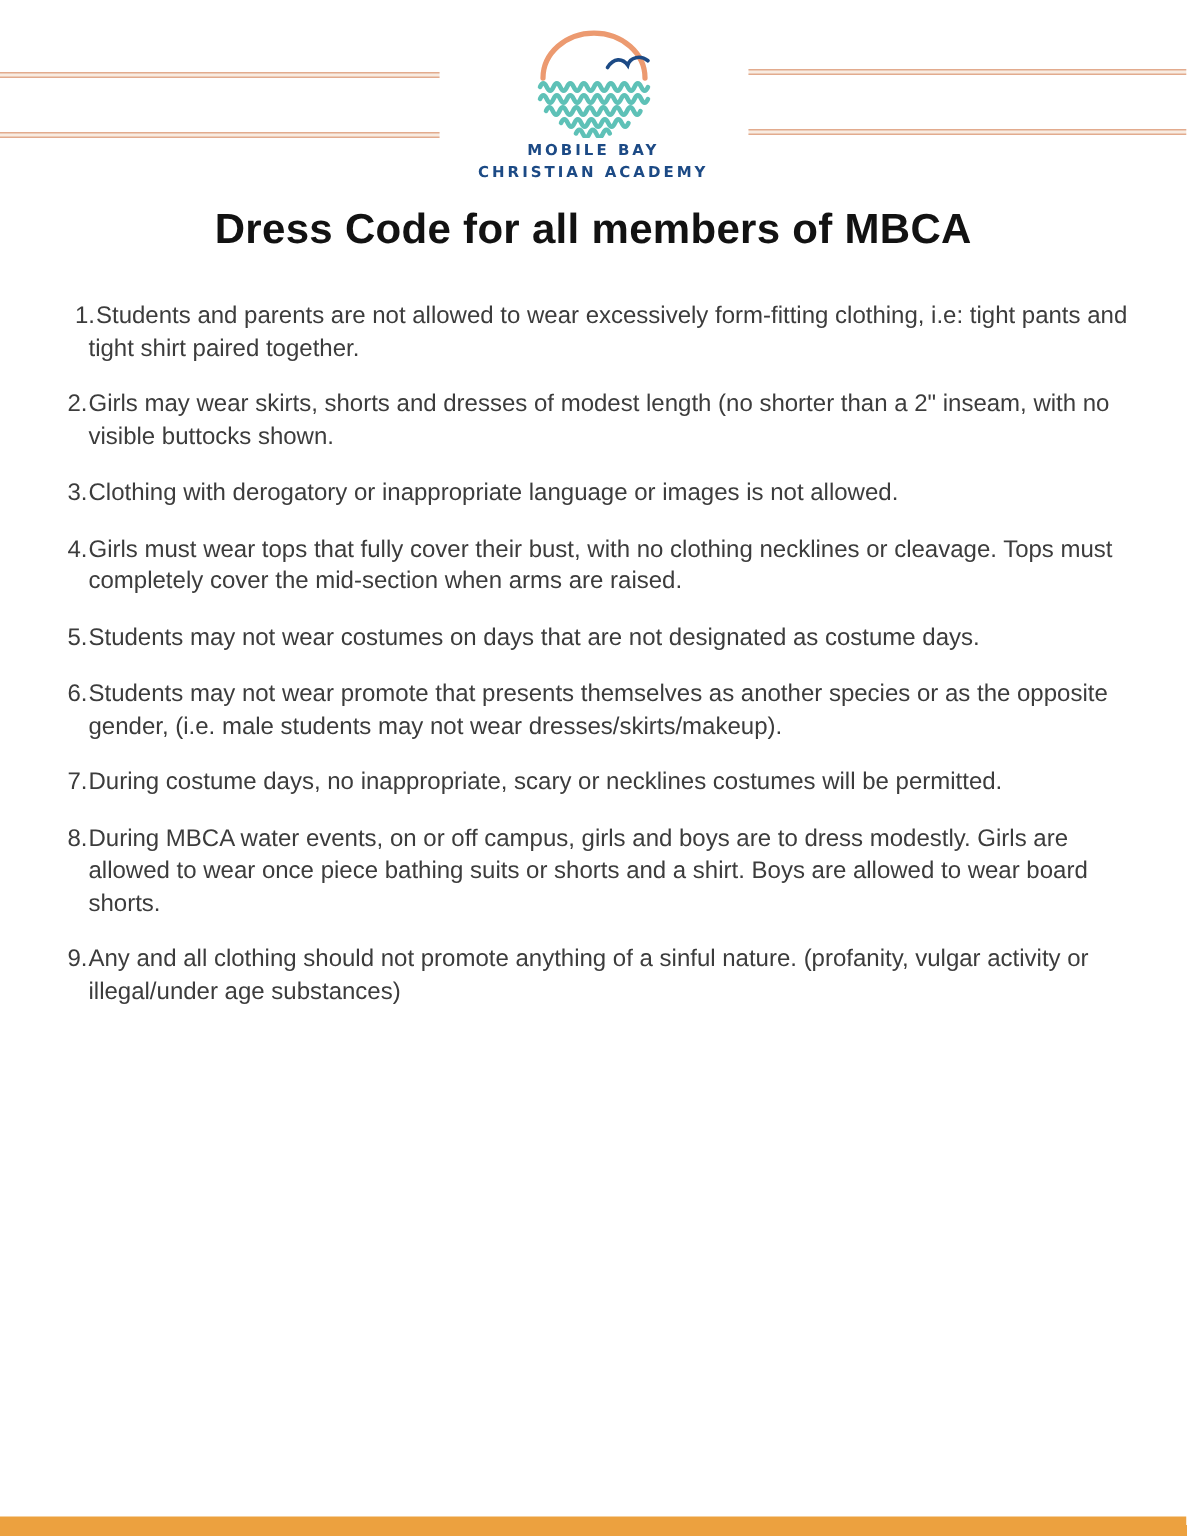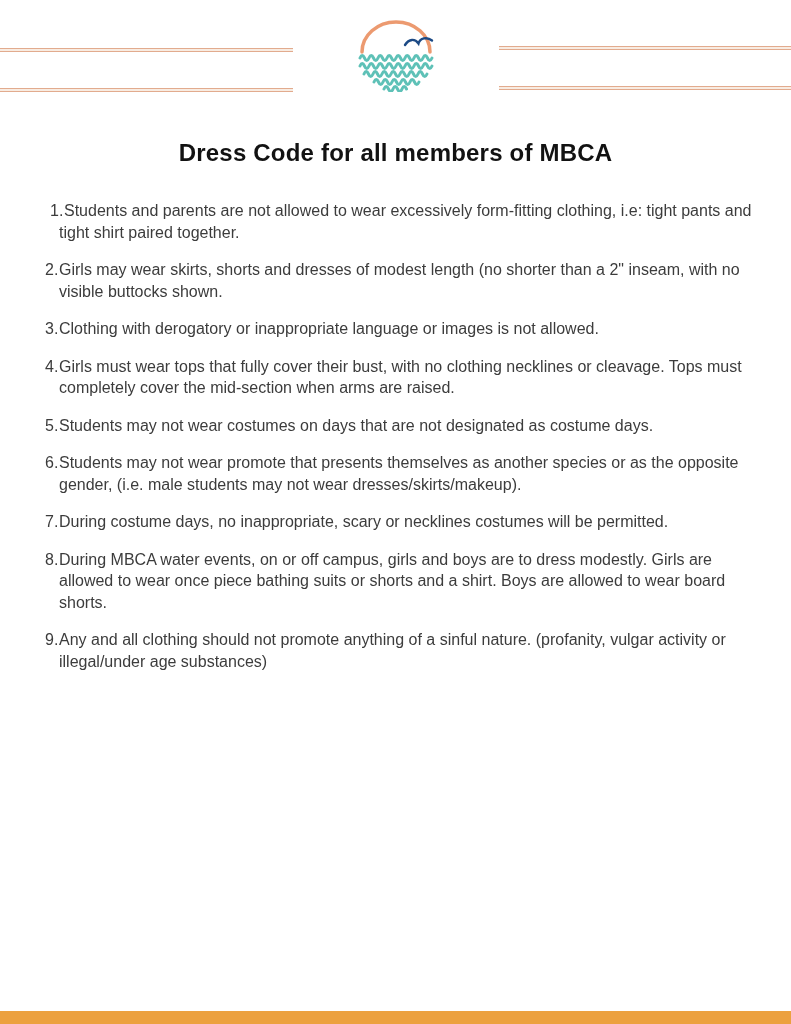--- a/index.html
+++ b/index.html
@@ -41,21 +41,21 @@
     margin-top: 2px;
     white-space: nowrap;
   }
 
   
   .doc-title {
     position: absolute;
     top: 140px; left: 0; right: 0;
     margin: 0;
     text-align: center;
-    font-size: 24px;
+    font-size: 28px;
     line-height: 26px;
     font-weight: bold;
     color: #121212;
     letter-spacing: 0.2px;
   }
 
   
   ol.rules {
     position: absolute;
     top: 184px;
@@ -103,20 +103,22 @@
     <path d="M64 37 C 68 30.5, 74 30.5, 77.5 35.5 C 79 30, 86 28.5, 91 32.5" fill="none" stroke-width="2.4" stroke-linecap="round" stroke="#1c4a85"></path>
 
     <g fill="none" stroke-width="3" stroke-linecap="round" stroke="#5ec1b7">
       <path d="M19 50 q2.2 -5 4.5 0 t4.5 0 t4.5 0 t4.5 0 t4.5 0 t4.5 0 t4.5 0 t4.5 0 t4.5 0 t4.5 0 t4.5 0 t4.5 0 t4.5 0 t4.5 0 t4.5 0 t4.5 0"></path>
       <path d="M19 58 q2.2 -5 4.5 0 t4.5 0 t4.5 0 t4.5 0 t4.5 0 t4.5 0 t4.5 0 t4.5 0 t4.5 0 t4.5 0 t4.5 0 t4.5 0 t4.5 0 t4.5 0 t4.5 0 t4.5 0"></path>
       <path d="M23 66 q2.2 -5 4.5 0 t4.5 0 t4.5 0 t4.5 0 t4.5 0 t4.5 0 t4.5 0 t4.5 0 t4.5 0 t4.5 0 t4.5 0 t4.5 0 t4.5 0 t4.5 0"></path>
       <path d="M33 74 q2.2 -5 4.5 0 t4.5 0 t4.5 0 t4.5 0 t4.5 0 t4.5 0 t4.5 0 t4.5 0 t4.5 0 t4.5 0"></path>
       <path d="M43 81 q2.2 -5 4.5 0 t4.5 0 t4.5 0 t4.5 0 t4.5 0"></path>
     </g>
   </svg>
+  <div class="logo-name">MOBILE BAY</div>
+  <div class="logo-name">CHRISTIAN ACADEMY</div>
 </div>
 
 <h1 class="doc-title">Dress Code for all members of MBCA</h1>
 
 <ol class="rules">
   <li>Students and parents are not allowed to wear excessively form-fitting clothing, i.e: tight pants and tight shirt paired together.</li>
   <li>Girls may wear skirts, shorts and dresses of modest length (no shorter than a 2" inseam, with no visible buttocks shown.</li>
   <li>Clothing with derogatory or inappropriate language or images is not allowed.</li>
   <li>Girls must wear tops that fully cover their bust, with no clothing necklines or cleavage. Tops must completely cover the mid-section when arms are raised.</li>
   <li>Students may not wear costumes on days that are not designated as costume days.</li>

